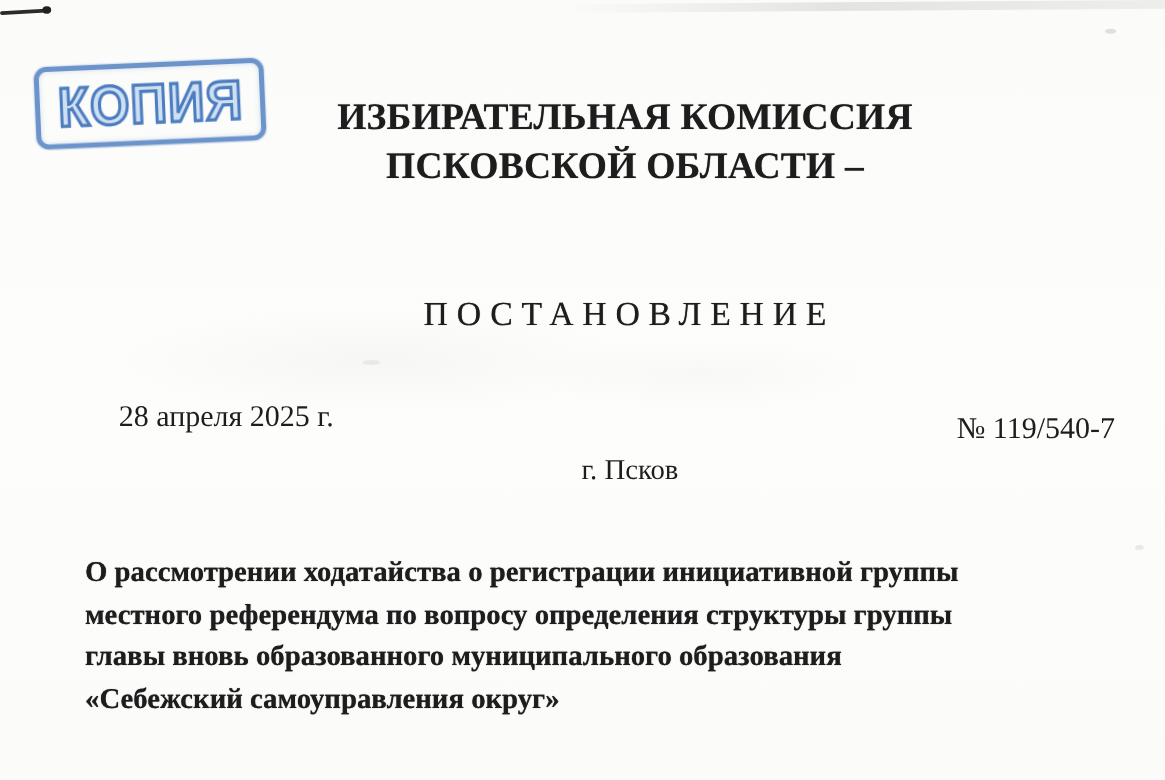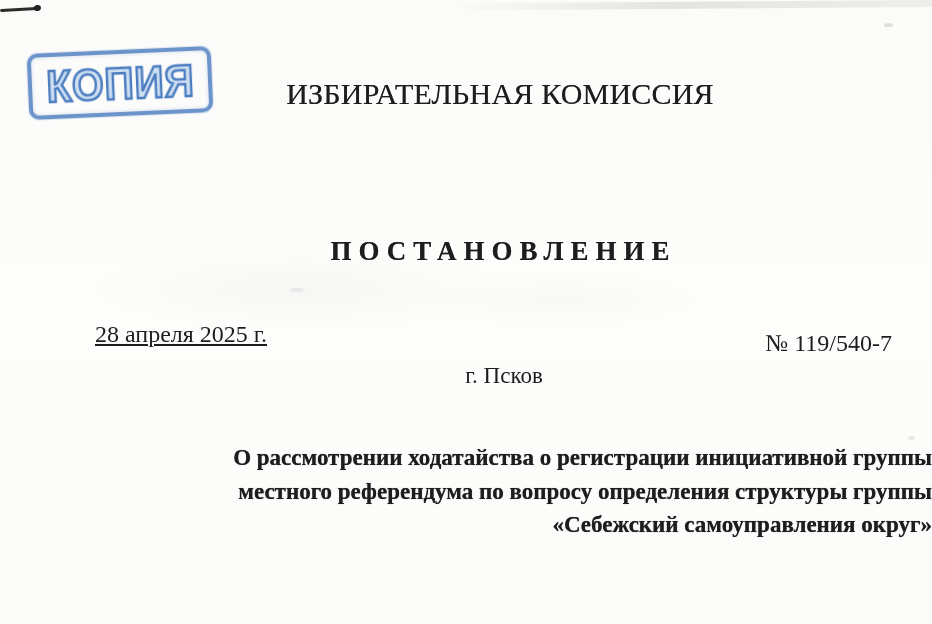--- a/index.html
+++ b/index.html
@@ -65,56 +65,56 @@
     text-shadow: 0 0 2px rgba(90,135,197,0.55);
     transform: scaleX(0.92);
     line-height: 1;
     padding-top: 2px;
   }
 
   
   .org-header {
     position: absolute; left: 68px; top: 74px; width: 864px;
     text-align: center;
-    font-weight: normal;
+    font-weight: bold;
     font-size: 30px;
     line-height: 39px;
     letter-spacing: 0.2px;
     text-shadow: 0 0 0.6px rgba(20,20,20,0.7);
   }
   .doc-type {
     position: absolute; left: 68px; top: 236px; width: 864px;
     text-align: center;
-    font-weight: bold;
+    font-weight: normal;
     font-size: 27px;
     line-height: 30px;
     letter-spacing: 7px;
     text-indent: 7px;
     text-shadow: 0 0 0.6px rgba(20,20,20,0.7);
   }
 
   
   .doc-date {
     position: absolute; left: 95px; top: 320px;
-    font-size: 24px; line-height: 28px; text-decoration: underline;
+    font-size: 24px; line-height: 28px;
   }
   .doc-number {
     position: absolute; right: 40px; top: 329px;
     font-size: 24px; line-height: 28px;
   }
   .doc-city {
     position: absolute; left: 74px; top: 362px; width: 860px;
     text-align: center;
     font-size: 23px; line-height: 28px;
   }
 
   
   .doc-title {
     position: absolute; left: 68px; top: 441px; width: 864px;
-    text-align: right;
+    text-align: left;
     font-weight: bold;
     font-size: 23px;
     line-height: 33.5px;
     text-shadow: 0 0 0.7px rgba(15,15,15,0.8);
   }
 </style>
 </head>
 <body>
 
 <div class="page">
@@ -124,27 +124,29 @@
   <div class="speck s1"></div>
   <div class="speck s2"></div>
   <div class="speck s3"></div>
 
   <div class="stamp">
     <span class="stamp-label">КОПИЯ</span>
   </div>
 
   <div class="org-header">
     <div>ИЗБИРАТЕЛЬНАЯ КОМИССИЯ</div>
+    <div>ПСКОВСКОЙ ОБЛАСТИ –</div>
   </div>
 
   <div class="doc-type">ПОСТАНОВЛЕНИЕ</div>
 
   <div class="doc-date">28 апреля 2025 г.</div>
   <div class="doc-number">№ 119/540-7</div>
   <div class="doc-city">г. Псков</div>
 
   <div class="doc-title">
     <div>О рассмотрении ходатайства о регистрации инициативной группы</div>
     <div>местного референдума по вопросу определения структуры группы</div>
+    <div>главы вновь образованного муниципального образования</div>
     <div>«Себежский самоуправления округ»</div>
   </div>
 
 </div>
 
 </body></html>

